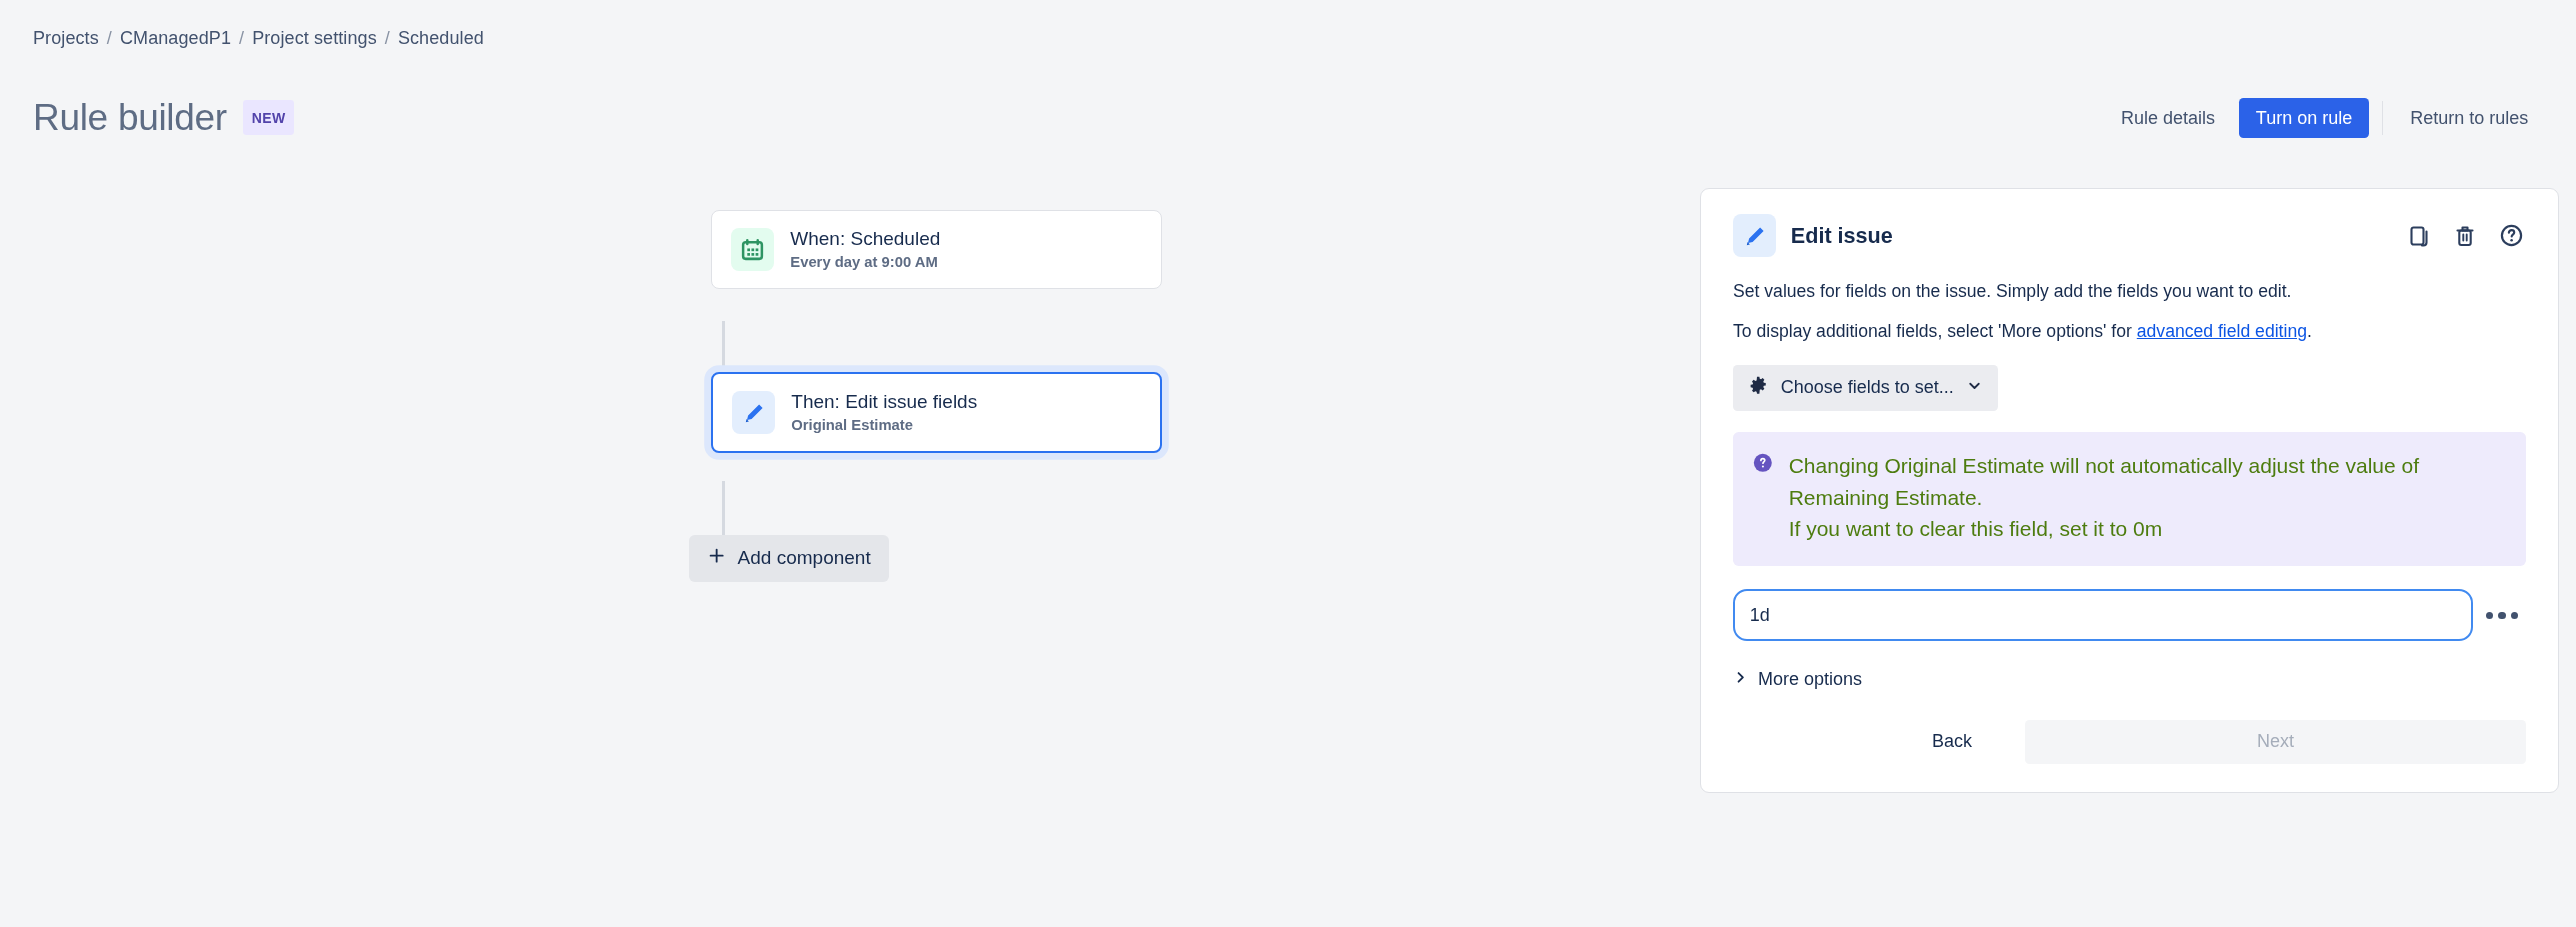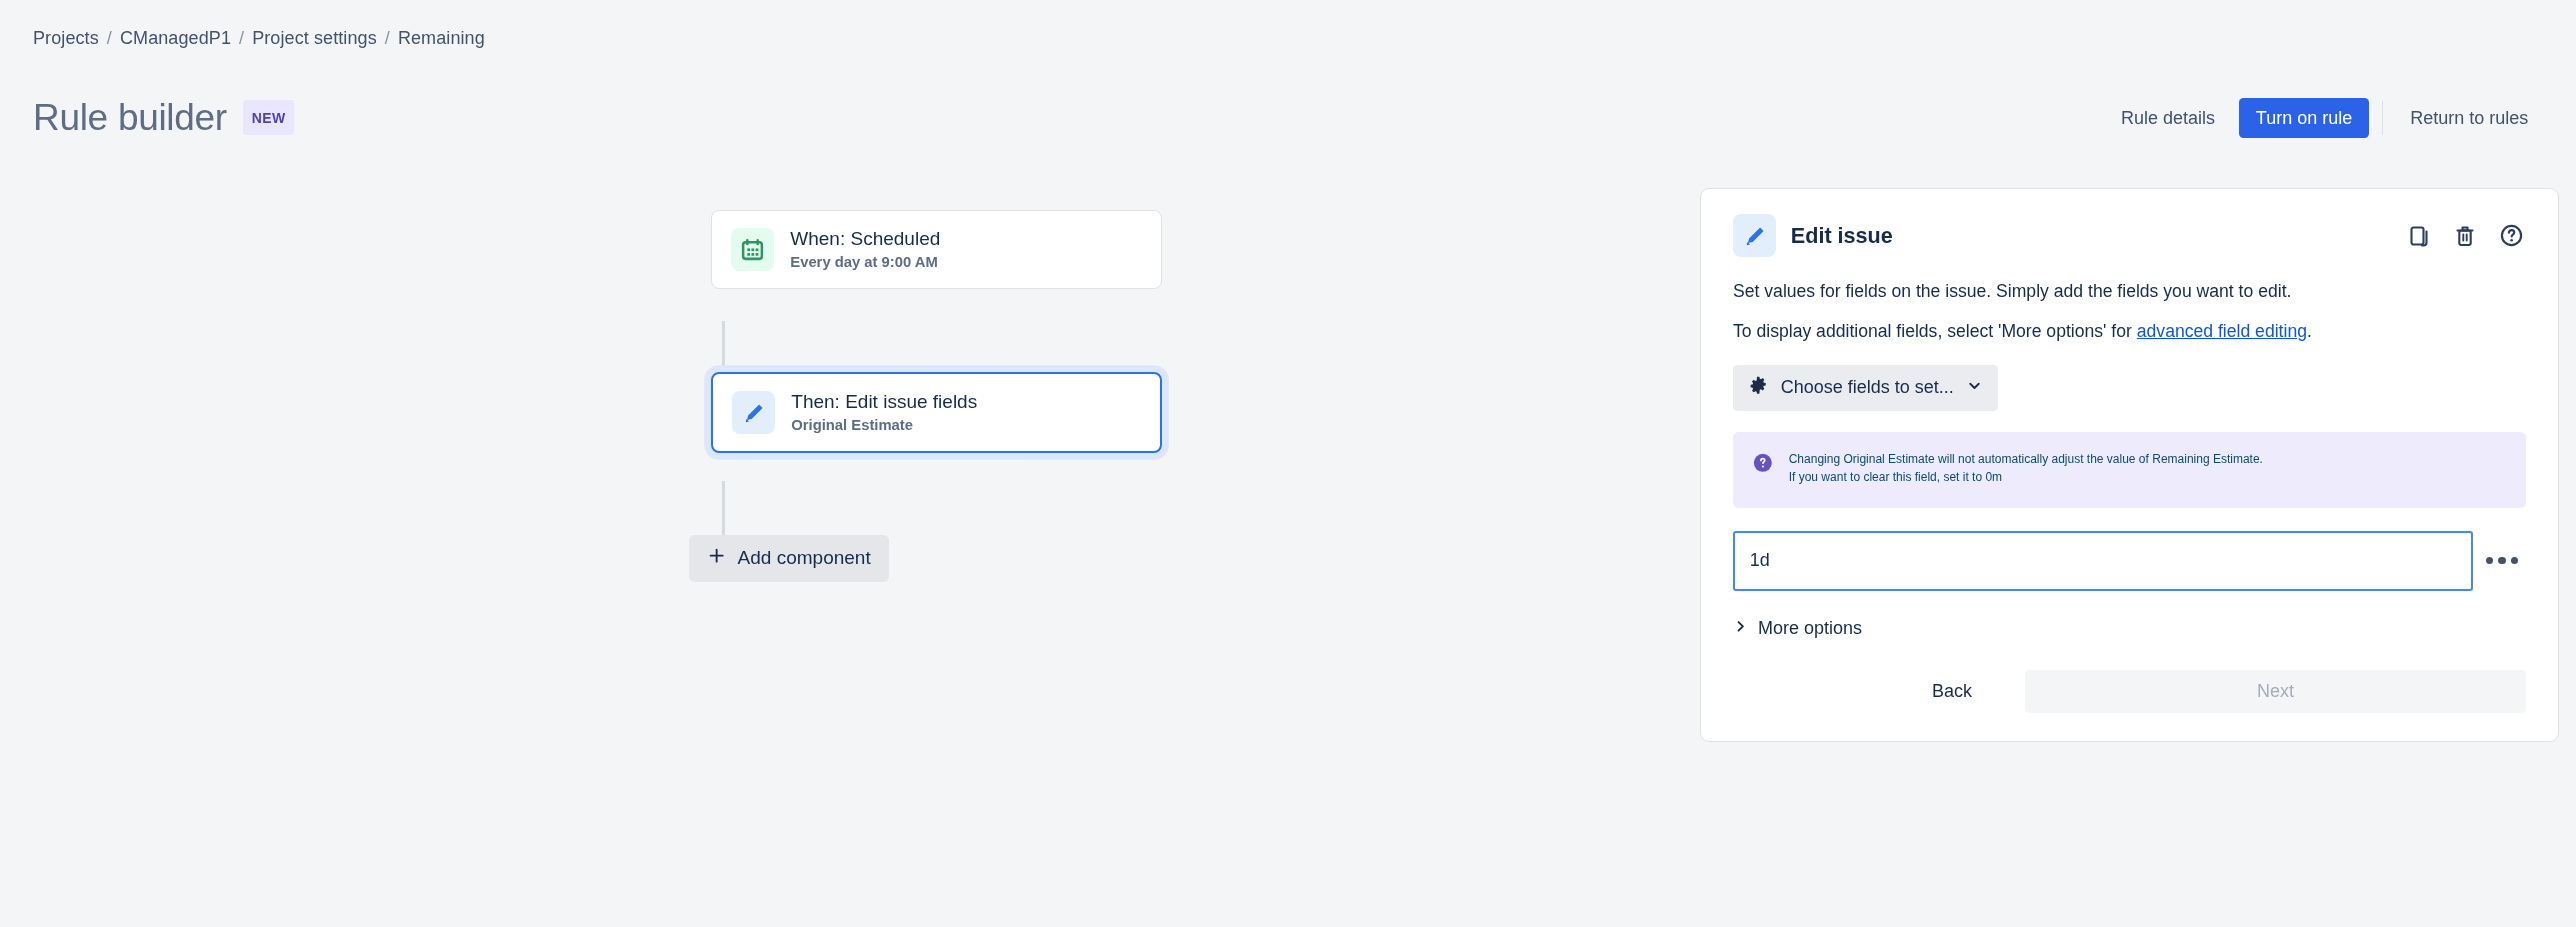--- a/index.html
+++ b/index.html
@@ -229,37 +229,37 @@
 
   .info-banner {
     display: flex;
     gap: 14.8px;
     background: #EEEBFC;
     border-radius: 5.7px;
     padding: 18px 19.3px 21.6px 19.3px;
     margin-bottom: 23px;
   }
   .banner-icon { flex: 0 0 auto; margin-top: 2.3px; }
-  .banner-text { font-size: 12px; line-height: 1.5; color: #0c4a6e; }
+  .banner-text { font-size: 21px; line-height: 1.5; color: #4d7c0f; }
 
   .field-label {
     font-size: 15.3px;
     margin-bottom: 9px;
     color: #172B4D;
     font-weight: 700;
   }
   .req-star { color: #BF2600; font-weight: 700; }
   .req-note { color: #8993A4; font-weight: 400; }
 
   .field-row { display: flex; align-items: center; gap: 0; margin-bottom: 24px; }
   .text-input {
     flex: 1 1 auto;
-    height: 60px;
+    height: 52px;
     border: 2.3px solid #418AF0;
-    border-radius: 3px;
+    border-radius: 14px;
     background: #FFFFFF;
     font-family: inherit;
     font-size: 18px;
     color: #172B4D;
     padding: 0 14.8px;
     outline: none;
   }
   .ellipsis-btn {
     flex: 0 0 auto;
     background: none; border: none; cursor: pointer;
@@ -311,21 +311,21 @@
 </head>
 <body>
 
 <nav class="breadcrumb">
   <a class="crumb">Projects</a>
   <span class="crumb-sep">/</span>
   <a class="crumb">CManagedP1</a>
   <span class="crumb-sep">/</span>
   <a class="crumb">Project settings</a>
   <span class="crumb-sep">/</span>
-  <a class="crumb">Remaining</a>
+  <a class="crumb">Scheduled</a>
 </nav>
 
 <div class="title-row">
   <h1 class="page-title">Rule builder</h1>
   <span class="new-badge">NEW</span>
 </div>
 
 <div class="header-actions">
   <button class="btn-subtle">Rule details</button>
   <button class="btn-primary">Turn on rule</button>

